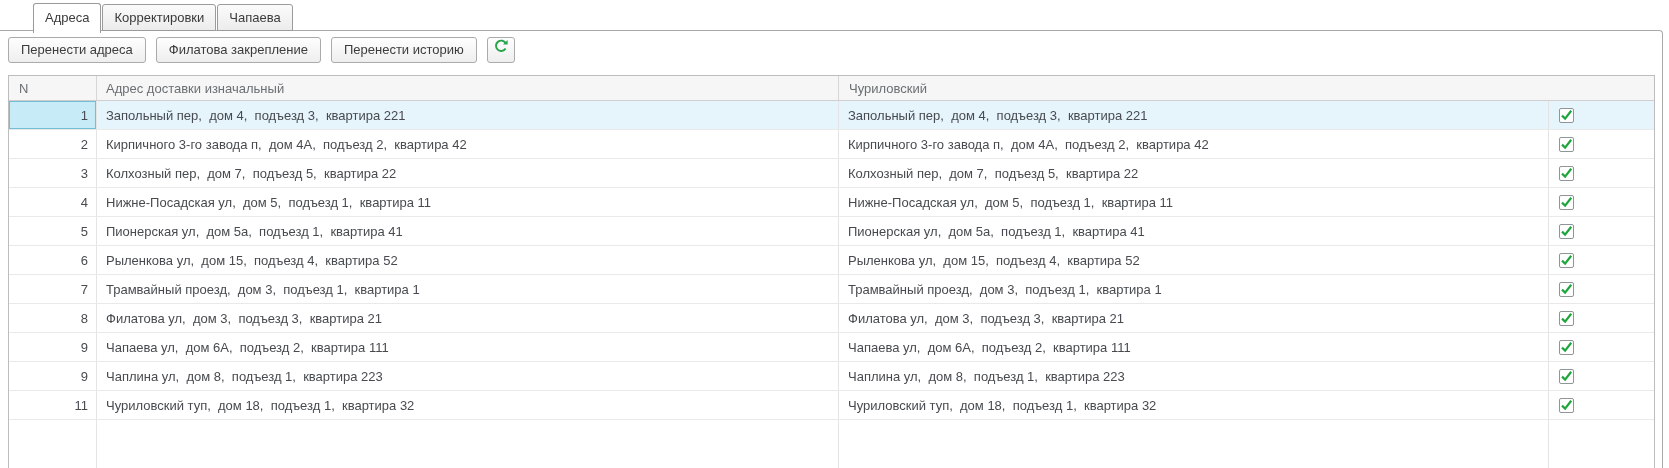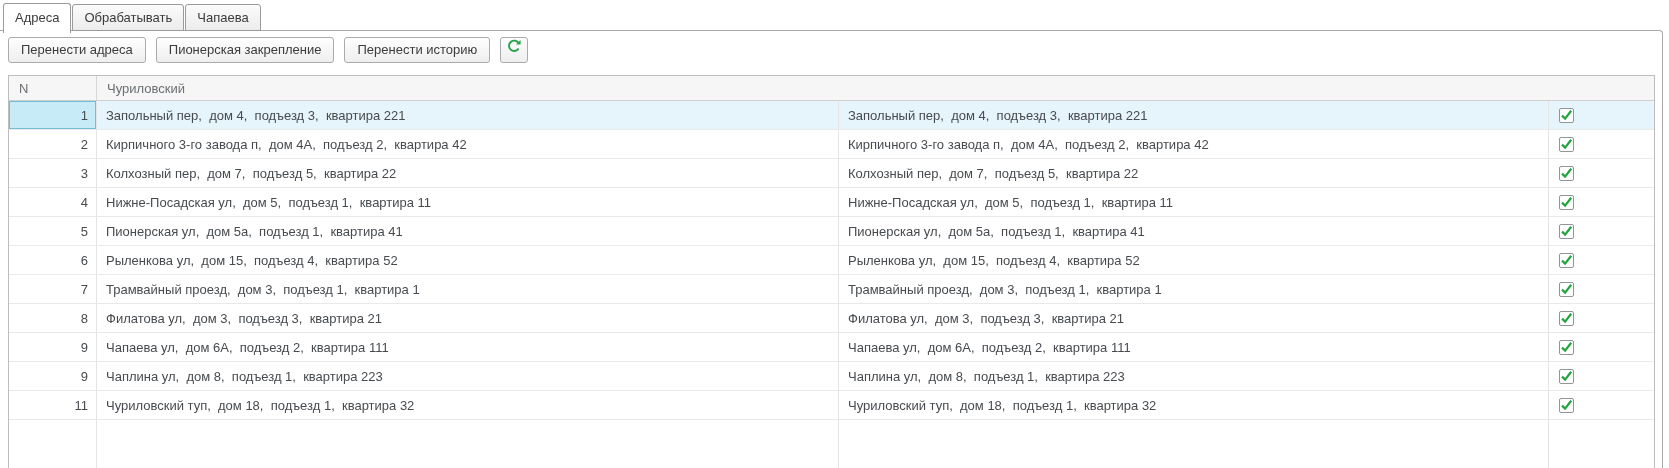--- a/index.html
+++ b/index.html
@@ -19,21 +19,21 @@
   .tabstrip{position:absolute;left:3px;top:3px;display:flex;align-items:flex-end;z-index:2;}
   .tab{
     height:25px;line-height:25px;padding:0 11px;margin-right:1px;
     border:1px solid #9b9b9b;border-bottom:1px solid #9b9b9b;
     border-radius:3px 3px 0 0;
     background:linear-gradient(#fbfbfb,#ececec);
     color:#3b3b3b;cursor:default;position:relative;top:0;
   }
   .tab.active{
     height:29px;line-height:27px;background:#ffffff;border-bottom:none;
-    margin-bottom:-2px;z-index:3;
+    margin-bottom:-2px;z-index:3;margin-left:30px;
   }
   
   .toolbar{position:absolute;left:8px;top:37px;display:flex;align-items:center;z-index:2;}
   .btn{
     height:26px;line-height:24px;padding:0 12px;box-sizing:border-box;
     border:1px solid #ababab;border-radius:3px;
     background:linear-gradient(#fefefe,#eeeeee);
     color:#3c3c3c;font-size:13px;cursor:default;white-space:nowrap;
   }
   .btn + .btn{margin-left:10px;}
@@ -64,41 +64,42 @@
   }
   .chk{display:inline-flex;width:15px;height:15px;}
 </style>
 </head>
 <body>
 
 <div class="panel"></div>
 
 <div class="tabstrip">
   <div class="tab active">Адреса</div>
-  <div class="tab">Обрабатывать</div>
+  <div class="tab">Корректировки</div>
   <div class="tab">Чапаева</div>
 </div>
 
 <div class="toolbar">
   <button class="btn">Перенести адреса</button>
-  <button class="btn">Пионерская закрепление</button>
+  <button class="btn">Филатова закрепление</button>
   <button class="btn">Перенести историю</button>
   <button class="btn btn-refresh">
     <span class="icon">
       <svg width="16" height="16" viewBox="0 0 16 16">
         <path d="M12.6 10.6 A5.2 5.2 0 1 1 12.9 5.6" fill="none" stroke="#2aa44a" stroke-width="1.9"></path>
         <path d="M14.6 2.0 L14.6 6.6 L10.0 6.6 Z" fill="#2aa44a"></path>
       </svg>
     </span>
   </button>
 </div>
 
 <div class="grid">
   <div class="g-row g-head">
     <div class="cell c-num">N</div>
+    <div class="cell c-orig">Адрес доставки изначальный</div>
     <div class="cell c-proc">Чуриловский</div>
   </div>
   <div id="grid-body">
   <div class="g-row selected">
     <div class="cell c-num">1</div>
     <div class="cell c-orig">Запольный пер,  дом 4,  подъезд 3,  квартира 221</div>
     <div class="cell c-new">Запольный пер,  дом 4,  подъезд 3,  квартира 221</div>
     <div class="cell c-proc">
       <span class="chk">
         <svg width="15" height="15" viewBox="0 0 15 15">

